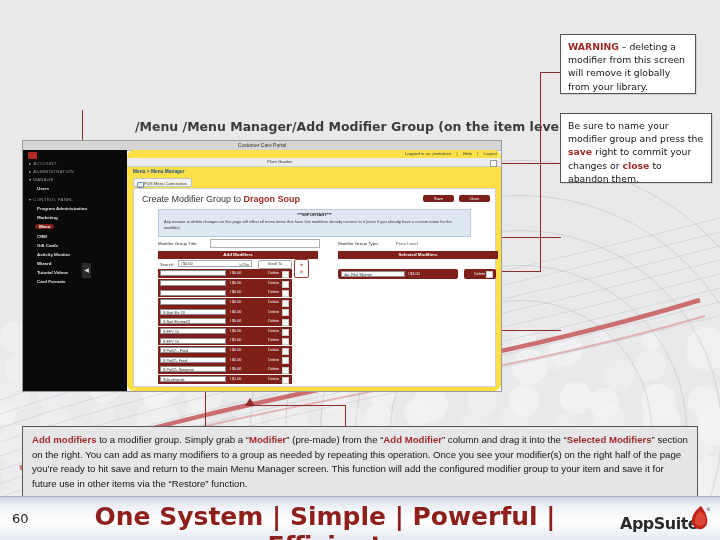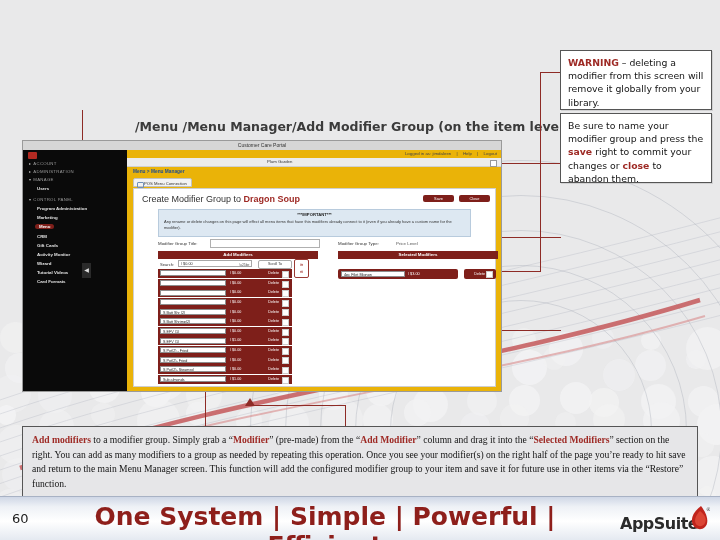--- a/index.html
+++ b/index.html
@@ -33,30 +33,30 @@
 
   
   .callout{
     position:absolute;background:#fff;border:1.4px solid #555;
     font-size:9.3px;line-height:1.42;color:#141414;padding:5px 7px;
     font-family:"DejaVu Sans",sans-serif;box-sizing:border-box;
     box-shadow:1px 1px 0 rgba(0,0,0,.10);
   }
   .callout b{color:#9e2a25;}
   .c-left{left:8px;top:18px;width:148px;height:92px;text-align:center;}
-  .c-warn{left:560px;top:50px;width:152px;height:60px;}
+  .c-warn{left:560px;top:34px;width:136px;height:60px;}
   .c-save{left:560px;top:113px;width:152px;height:70px;}
   .c-arrow{left:560px;top:207px;width:152px;height:60px;}
   .c-edit{left:560px;top:284px;width:152px;height:100px;}
 
   .bottombox{
     position:absolute;left:22px;top:426px;width:676px;height:75px;
     background:#e6e6e8;border:1.2px solid #555;box-sizing:border-box;
     padding:6px 9px;font-size:9.6px;line-height:1.52;color:#141414;
-    font-family:Liberation Serif, serif;
+    font-family:Liberation Sans, sans-serif;
   }
   .bottombox b{color:#9e2a25;}
 
   
   .ln{position:absolute;background:#8e2b26;}
   .lnh{height:1.4px;}
   .lnv{width:1.4px;}
   .arrowdown{
     position:absolute;width:0;height:0;
     border-left:5px solid transparent;border-right:5px solid transparent;
@@ -99,21 +99,21 @@
     white-space:nowrap;
   }
   .nav-sec .tri{color:#b5b5b5;margin-right:2px;font-size:4px;}
   .nav-item{
     position:absolute;left:14px;font-size:4.4px;color:#e4e4e4;font-weight:bold;white-space:nowrap;
   }
   .nav-item.sel{
     background:#7e1f1a;color:#fff;border-radius:6px;padding:0 4px;left:12px;
   }
   .app-main{
-    position:absolute;left:104px;top:9px;right:0;bottom:0;background:#eab308;
+    position:absolute;left:104px;top:9px;right:0;bottom:0;background:#fde047;border-radius:7px;
   }
   .hdr-right{
     position:absolute;right:4px;top:1px;font-size:4.4px;color:#444;white-space:nowrap;
   }
   .storebar{
     position:absolute;left:0;top:8px;width:100%;height:8px;background:#ececec;
     border-bottom:1px solid #d0d0d0;
   }
   .storebar span{position:absolute;left:140px;top:1px;font-size:4.3px;color:#333;}
   .storebar .sq{position:absolute;right:4px;top:1.5px;width:5px;height:5px;border:1px solid #999;background:#fff;}

